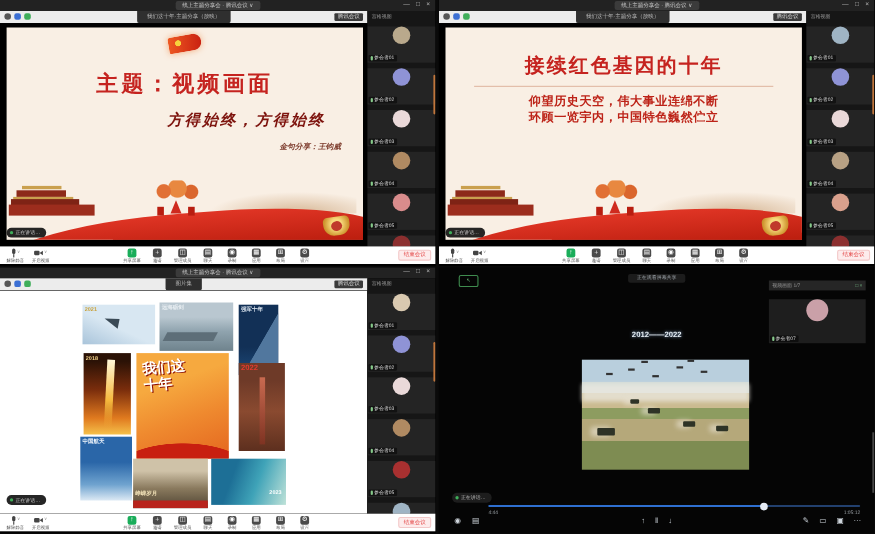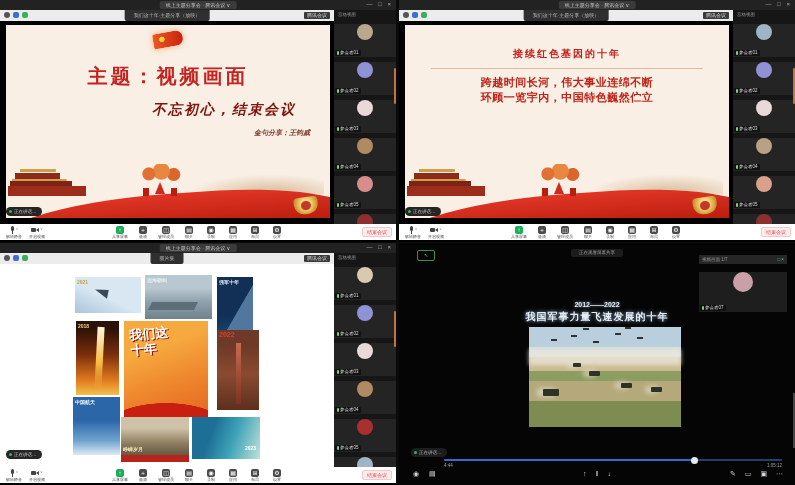--- a/index.html
+++ b/index.html
@@ -59,21 +59,21 @@
   .slide{position:absolute;left:6px;right:4px;top:4px;bottom:6px;background:#f9efe4;overflow:hidden;}
   .flagtop{position:absolute;top:7px;left:50%;width:30px;height:15px;transform:translateX(-50%) rotate(-10deg);
     background:radial-gradient(circle at 30% 42%,#f6d23c 0 2.5px,rgba(0,0,0,0) 3px),linear-gradient(100deg,#ef5a22,#c81f10);
     border-radius:3px 8px 8px 2px;box-shadow:0 0 6px rgba(240,120,40,.55);}
   .tl-title{margin-top:38px;text-align:center;font-family:"Liberation Serif","DejaVu Serif",serif;
     font-weight:bold;font-size:20px;letter-spacing:3px;color:#c5231f;}
   .tl-callig{text-align:right;padding-right:34px;margin-top:11px;font-family:"Liberation Serif",serif;
     font-style:italic;font-weight:bold;font-size:14px;color:#7e140e;letter-spacing:2px;}
   .tl-byline{text-align:right;padding-right:20px;margin-top:9px;font-style:italic;font-weight:bold;
     font-size:7px;color:#7d3b2c;position:relative;z-index:3;}
-  .tr-title{margin-top:22px;text-align:center;font-weight:bold;font-size:10px;letter-spacing:2px;color:#c5231f;}
+  .tr-title{margin-top:22px;text-align:center;font-weight:bold;font-size:18px;letter-spacing:2px;color:#c5231f;}
   .tr-box{margin:7px 26px 0;padding-top:6px;border-top:1.5px solid #e0b9a4;}
   .tr-line{text-align:center;font-family:"Liberation Serif","DejaVu Serif",serif;font-weight:bold;
     font-size:11px;line-height:15px;color:#bd2318;letter-spacing:0.5px;}
   
   .ribbon{position:absolute;left:0;right:0;bottom:0;height:64px;pointer-events:none;}
   .wall{position:absolute;bottom:24px;right:6px;width:55%;height:26px;opacity:.8;
     background:radial-gradient(60% 100% at 70% 100%,#d9bb9b 20%,rgba(217,187,155,0) 75%);}
   .tam{position:absolute;left:2px;bottom:22px;width:78px;height:30px;background:
     linear-gradient(#9c2d1d,#9c2d1d) 0 100%/100% 10px no-repeat,
     linear-gradient(#7e2315,#7e2315) 10% 70%/80% 8px no-repeat,
@@ -183,21 +183,21 @@
     <div class="doc-tab"><span>我们这十年·主题分享（放映）</span></div>
     <div class="strip-right">
       <span class="strip-badge">腾讯会议</span>
     </div>
   </div>
 </div>
       <div class="share">
         <div class="slide">
           <div class="flagtop"></div>
           <div class="tl-title">主题：视频画面</div>
-          <div class="tl-callig">不忘初心，结束会议</div>
+          <div class="tl-callig">方得始终，方得始终</div>
           <div class="tl-byline">金句分享：王钧威</div>
           <div style="display: contents;">
   <div class="ribbon">
     <div class="wall"></div>
     <div class="tam"></div>
     <div class="cloud"></div>
     <div class="rb rb-back"></div>
     <div class="rb rb-main"></div>
     <div class="flags"></div>
     <div class="emblem"></div>
@@ -341,21 +341,21 @@
     <div class="doc-tab"><span>我们这十年·主题分享（放映）</span></div>
     <div class="strip-right">
       <span class="strip-badge">腾讯会议</span>
     </div>
   </div>
 </div>
       <div class="share">
         <div class="slide">
           <div class="tr-title">接续红色基因的十年</div>
           <div class="tr-box">
-            <div class="tr-line">跨越时间长河，伟大事业连绵不断</div>
+            <div class="tr-line">仰望历史天空，伟大事业连绵不断</div>
             <div class="tr-line">环顾一览宇内，中国特色巍然伫立</div>
           </div>
           <div style="display: contents;">
   <div class="ribbon">
     <div class="wall"></div>
     <div class="tam"></div>
     <div class="cloud"></div>
     <div class="rb rb-back"></div>
     <div class="rb rb-main"></div>
     <div class="flags"></div>
@@ -663,21 +663,20 @@
     <div class="avatar" style="background: rgb(202, 160, 168);"></div>
     <div class="pname">
       <span class="micico"></span>
       <span class="pname-text">参会者07</span>
     </div>
   </div>
 </div>
   </div>
 
   <div class="br-caption1">2012——2022</div>
-  <div class="br-caption2">我国军事力量飞速发展的十年</div>
 
   <div class="vframe">
     <div class="smoke"></div>
     <div class="helis"></div>
     <div class="tank tk1"></div>
     <div class="tank tk2"></div>
     <div class="tank tk3"></div>
     <div class="tank tk4"></div>
     <div class="tank tk5"></div>
   </div>

